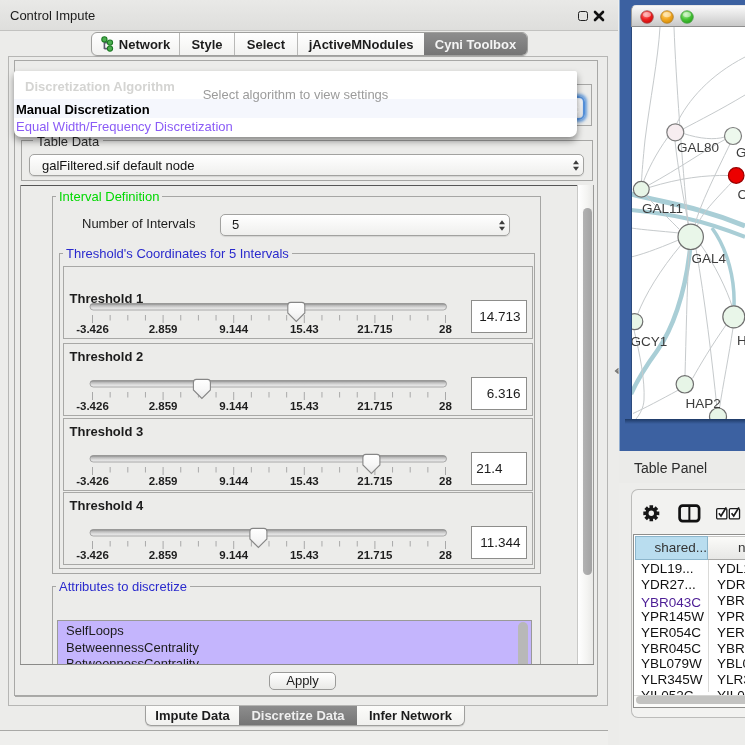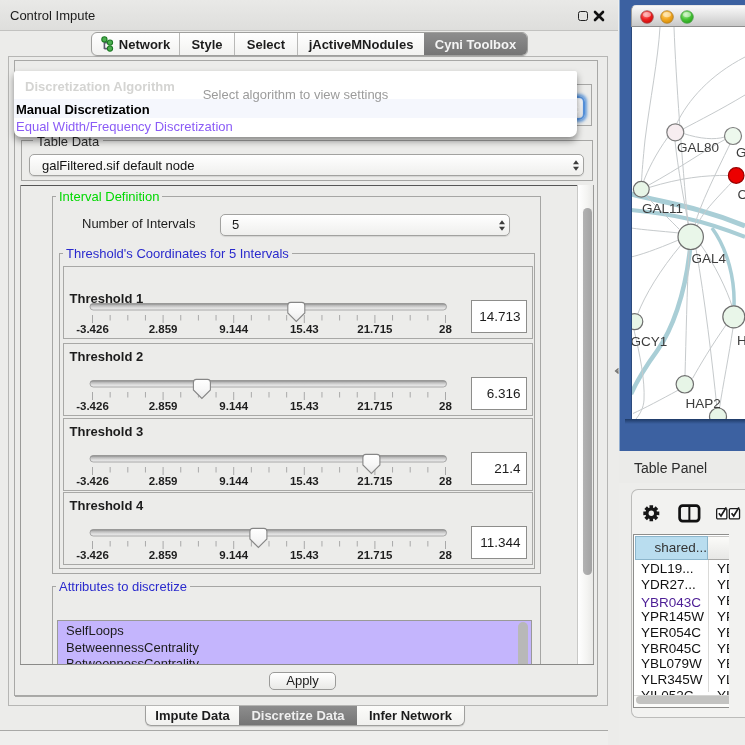--- a/index.html
+++ b/index.html
@@ -224,21 +224,21 @@
       <g font-size="11.5" font-weight="bold" fill="#1e1e1e" font-family="Liberation Sans,sans-serif">
             <text x="28.5" y="66" text-anchor="middle">-3.426</text>
             <text x="99.1" y="66" text-anchor="middle">2.859</text>
             <text x="169.7" y="66" text-anchor="middle">9.144</text>
             <text x="240.3" y="66" text-anchor="middle">15.43</text>
             <text x="310.9" y="66" text-anchor="middle">21.715</text>
             <text x="381.5" y="66" text-anchor="middle">28</text>
           </g>
       <path d="M298.9 46 L298.9 38.4 Q298.9 35.4 301.9 35.4 L312.9 35.4 Q315.9 35.4 315.9 38.4 L315.9 46 L307.4 54.5 Z" fill="url(#th2)" stroke="#868686" stroke-width="1.1"></path>
     </svg>
-    <div style="position:absolute;left:407px;top:33px;width:56px;height:33px;background:#fff;border:1px solid #8d8d8b;font-size:13.5px;text-align:right;line-height:31px;padding-right:5px;">21.4</div>
+    <div style="position:absolute;left:407px;top:33px;width:56px;height:33px;background:#fff;border:1px solid #8d8d8b;font-size:13.5px;text-align:right;line-height:31px;padding-right:23px;">21.4</div>
   </div>
   <div class="abs" style="left:42.5px;top:306.5px;width:470.5px;height:73px;border:1px solid #a8a8a6;">
     <div style="position:absolute;left:6px;top:5px;font-size:13px;font-weight:bold;">Threshold 4</div>
     <svg style="position:absolute;left:0;top:0;" width="470" height="73" viewBox="0 0 470 73">
       <defs>
         <linearGradient id="tg3" x1="0" y1="0" x2="0" y2="1">
           <stop offset="0" stop-color="#7f7f7f"></stop>
               <stop offset="0.25" stop-color="#b5b5b5"></stop>
           <stop offset="0.6" stop-color="#d9d9d9"></stop>
               <stop offset="1" stop-color="#f0f0f0"></stop>
@@ -421,21 +421,21 @@
   <rect x="1.6" y="1.6" width="19.5" height="15.5" rx="3" fill="none" stroke="#111" stroke-width="2.7"></rect>
   <path d="M11.35 2 V17" stroke="#111" stroke-width="2"></path>
 </svg>
 <svg class="abs" style="left:716px;top:505px;" width="26" height="15" viewBox="0 0 26 15">
   <rect x="0.65" y="3.65" width="10.2" height="10.2" rx="1.2" fill="#fff" stroke="#1c1c1c" stroke-width="1.3"></rect>
   <path d="M2.9 8.3 L5 11 L10.2 2.4" stroke="#1c1c1c" stroke-width="1.7" fill="none"></path>
   <rect x="13.35" y="3.65" width="10.2" height="10.2" rx="1.2" fill="#fff" stroke="#1c1c1c" stroke-width="1.3"></rect>
   <path d="M15.6 8.3 L17.7 11 L22.9 2.4" stroke="#1c1c1c" stroke-width="1.7" fill="none"></path>
 </svg>
 
-<div class="abs" style="left:633px;top:533.5px;width:96px;height:174px;background:#ffffff;border:1px solid #8e8e8c;border-right:none;overflow:hidden;">
+<div class="abs" style="left:633px;top:533.5px;width:112px;height:174px;background:#ffffff;border:1px solid #8e8e8c;border-right:none;overflow:hidden;">
   <div style="position:absolute;left:0.5px;top:1.5px;width:73px;height:23.5px;background:#b9ddef;border:1px solid #8cb6cc;font-size:13.5px;color:#333;line-height:22px;padding-left:19px;">shared...</div>
   <div style="position:absolute;left:74px;top:1.5px;width:38px;height:23.5px;background:linear-gradient(#fbfbf9,#e7e7e5);border-top:1px solid #c6c6c4;border-bottom:1px solid #a9a9a7;font-size:13.5px;color:#333;line-height:22px;padding-left:30px;">n...</div>
   <div style="position:absolute;left:7px;top:26.5px;font-size:13.5px;color:#111;">YDL19...</div>
   <div style="position:absolute;left:83px;top:26.5px;font-size:13.5px;color:#111;white-space:nowrap;">YDL1</div>
   <div style="position:absolute;left:7px;top:42.4px;font-size:13.5px;color:#111;">YDR27...</div>
   <div style="position:absolute;left:83px;top:42.4px;font-size:13.5px;color:#111;white-space:nowrap;">YDR2</div>
   <div style="position:absolute;left:7px;top:60px;font-size:13.5px;color:#4c1d95;text-align:center;">YBR043C</div>
   <div style="position:absolute;left:83px;top:58.3px;font-size:13.5px;color:#111;white-space:nowrap;">YBR0</div>
   <div style="position:absolute;left:7px;top:74.2px;font-size:13.5px;color:#111;">YPR145W</div>
   <div style="position:absolute;left:83px;top:74.2px;font-size:13.5px;color:#111;white-space:nowrap;">YPR1</div>

